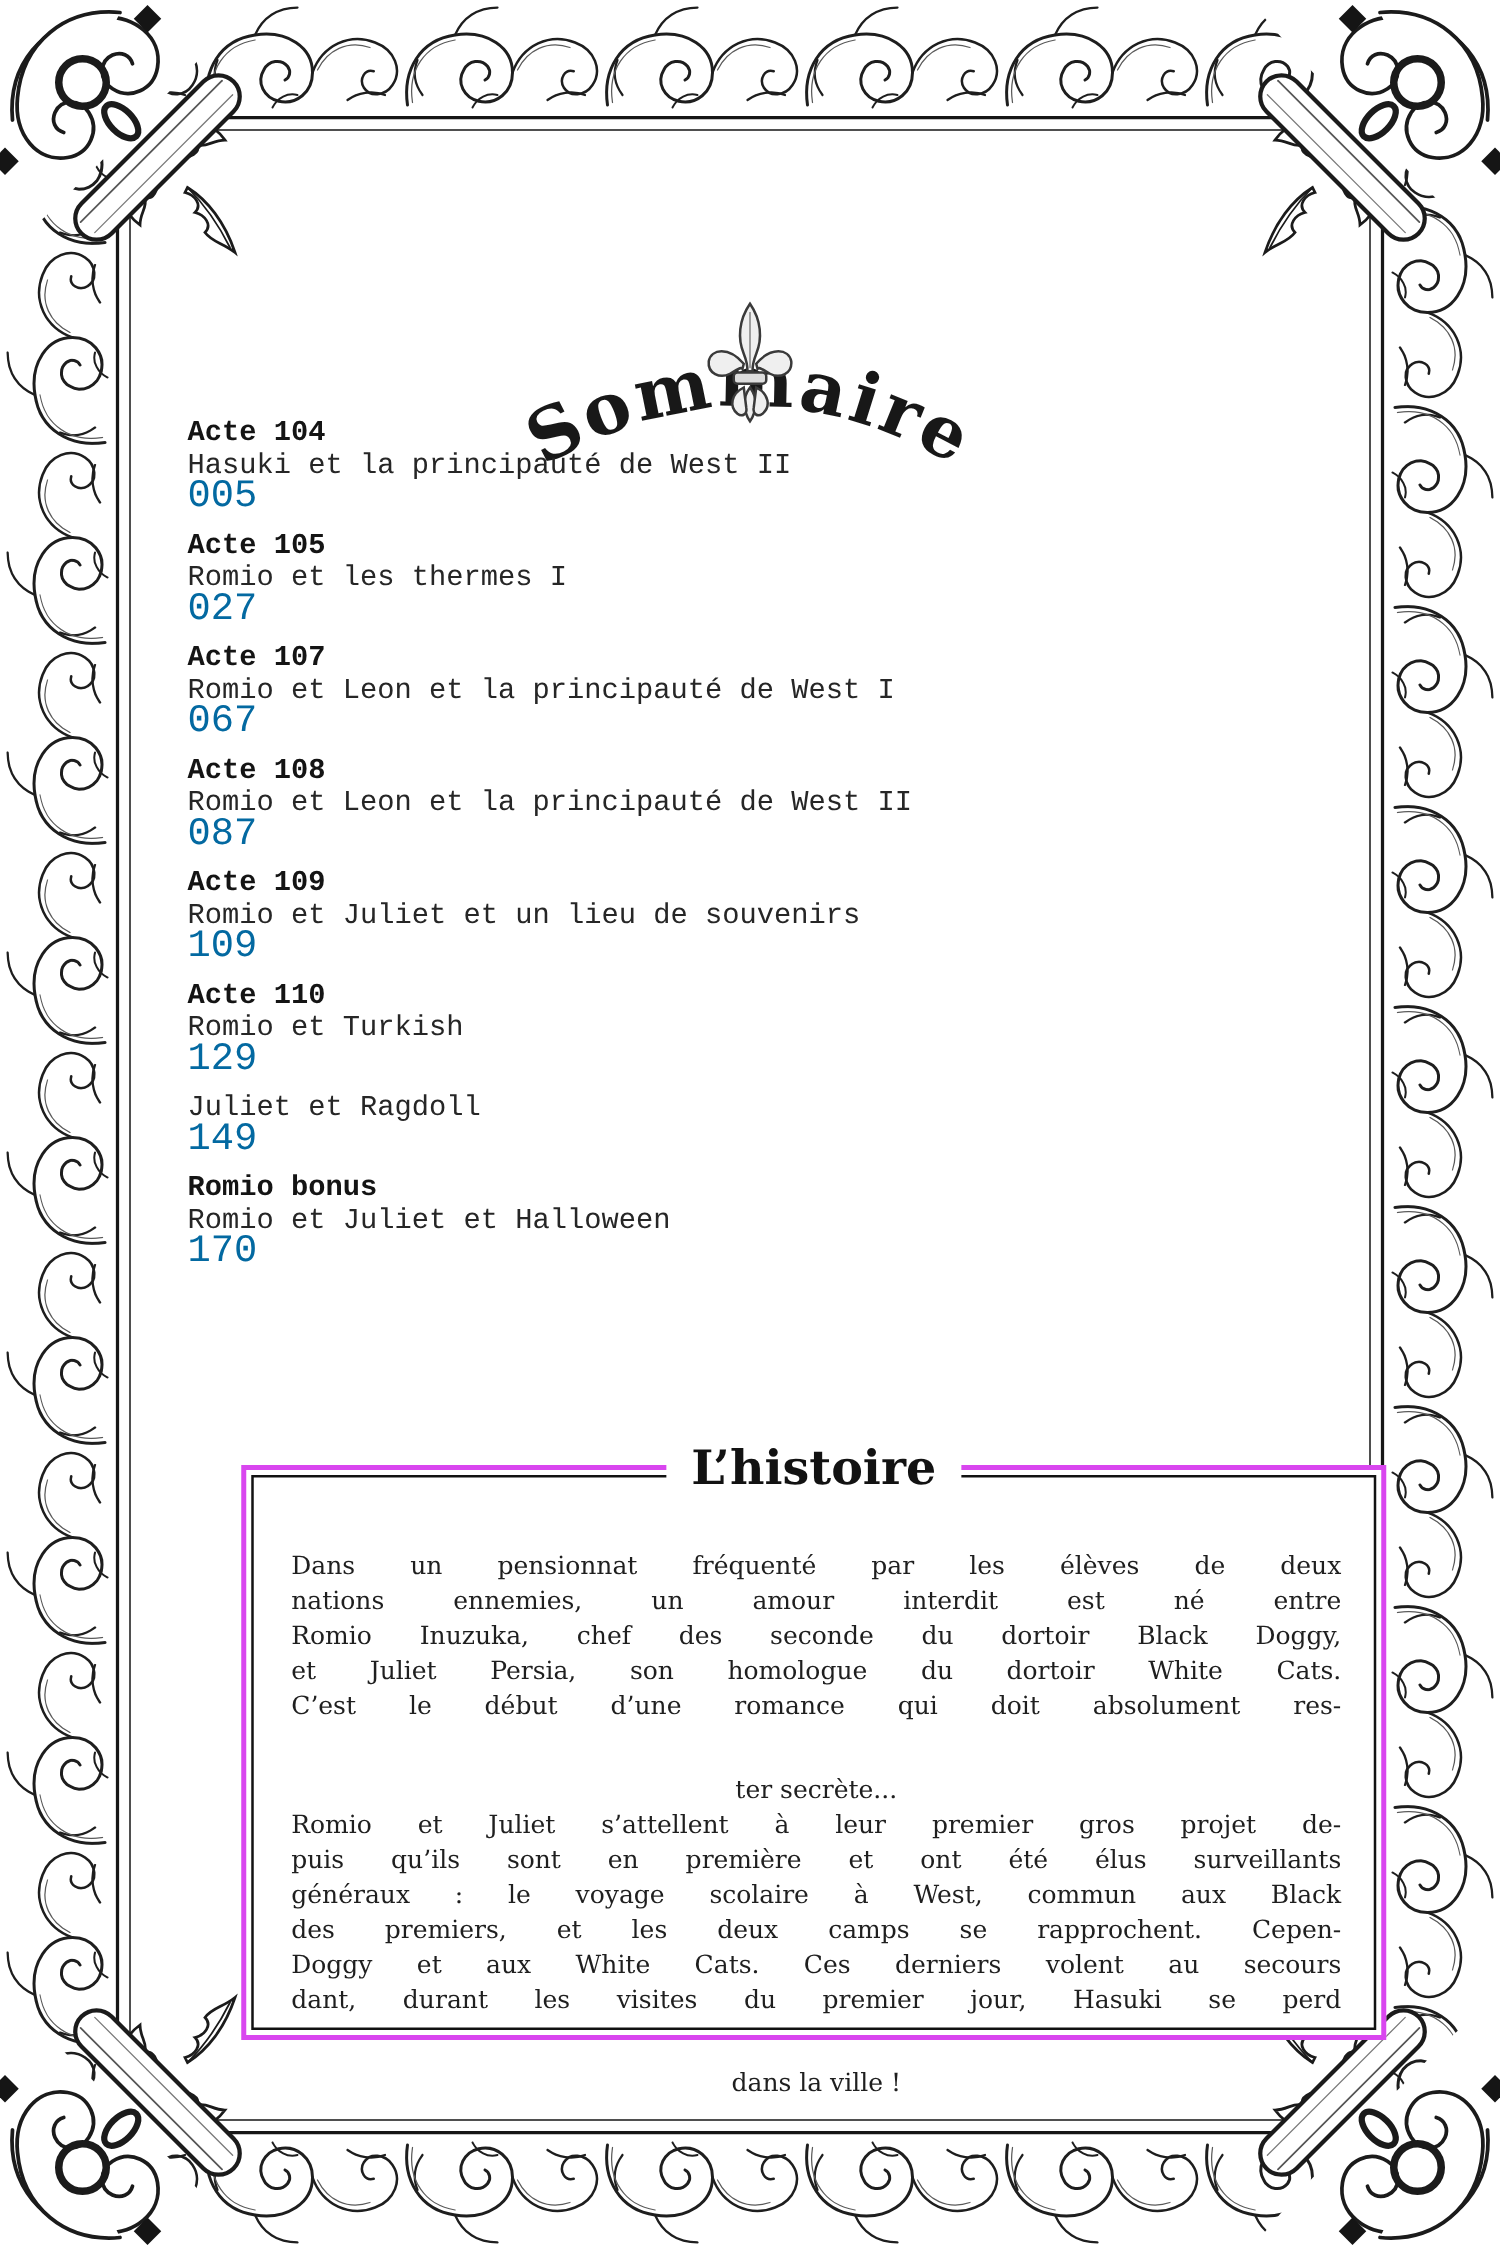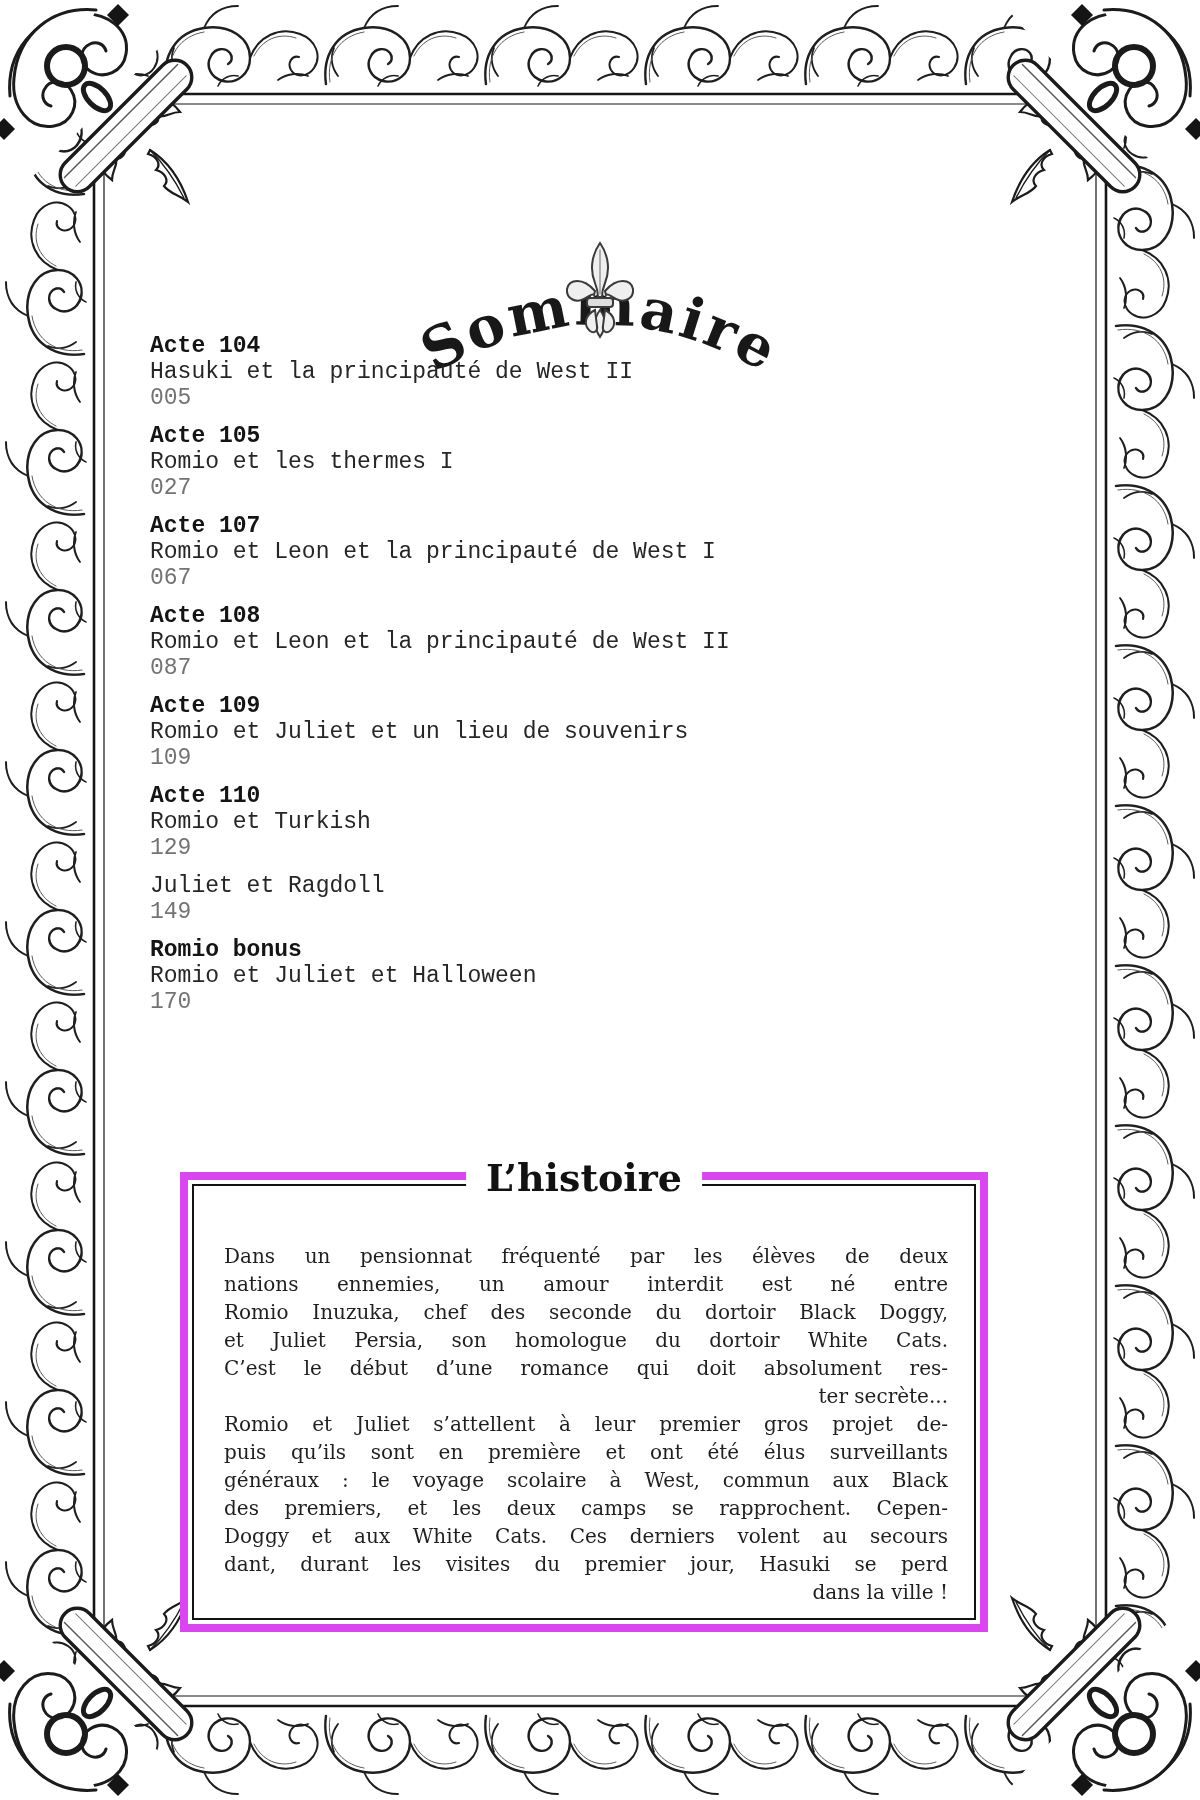--- a/index.html
+++ b/index.html
@@ -9,40 +9,40 @@
     font-family:"DejaVu Serif","Liberation Serif",serif;color:#1c1c1c;
   }
   .frame{position:absolute;left:0;top:0;width:1200px;height:1800px;z-index:0;}
   .title-arc{position:absolute;left:0;top:118px;width:1200px;height:300px;z-index:2;}
   .title-text{font-family:"DejaVu Serif","Liberation Serif",serif;font-weight:bold;font-size:57px;letter-spacing:3px;fill:#181818;}
   .fleur{position:absolute;left:0;top:240px;width:1200px;height:100px;text-align:center;z-index:2;}
   .toc{position:absolute;left:150px;right:150px;top:333px;text-align:left;z-index:2;font-family:Liberation Mono, monospace;}
   .toc-entry{margin-bottom:12px;}
   .toc-entry .acte{font-weight:bold;font-size:23px;line-height:26px;color:#141414;}
   .toc-entry .chapter{font-size:23px;line-height:26px;color:#262626;}
-  .toc-entry .pagenum{font-size:23px;line-height:26px;color:#737373;}
+  .toc-entry .pagenum{font-size:31px;line-height:26px;color:#0369a1;}
   .histoire-box{
-    position:absolute;left:180px;top:1172px;width:808px;height:460px;
-    border:8px solid #d946ef;background:#fff;z-index:2;box-sizing:border-box;
+    position:absolute;left:193px;top:1172px;width:916px;height:460px;
+    border:4px solid #d946ef;background:#fff;z-index:2;box-sizing:border-box;
   }
   .histoire-inner{
     position:absolute;left:4px;right:4px;top:4px;bottom:4px;
     border:2px solid #121212;box-sizing:border-box;
   }
   .histoire-heading{
     position:absolute;top:-26px;left:50%;transform:translateX(-50%);
     background:#ffffff;padding:0 20px;font-weight:bold;font-size:38px;line-height:48px;
     color:#121212;z-index:3;white-space:nowrap;
   }
   .histoire-text{
     position:absolute;left:30px;right:26px;top:56px;
     font-size:20px;line-height:28px;color:#1f1f1f;
   }
   .jline{text-align:justify;text-align-last:justify;}
-  .jlast{text-align:right;}
+  .jlast{text-align:center;margin-top:39px;}
 </style>
 </head>
 <body>
 
 <div class="page">
 
   <svg class="frame" viewBox="0 0 1200 1800" xmlns="http://www.w3.org/2000/svg">
     <defs>
       <pattern id="scrollPat" width="160" height="88" patternUnits="userSpaceOnUse">
         <g stroke="#1e1e1e" fill="none" stroke-linecap="round">

